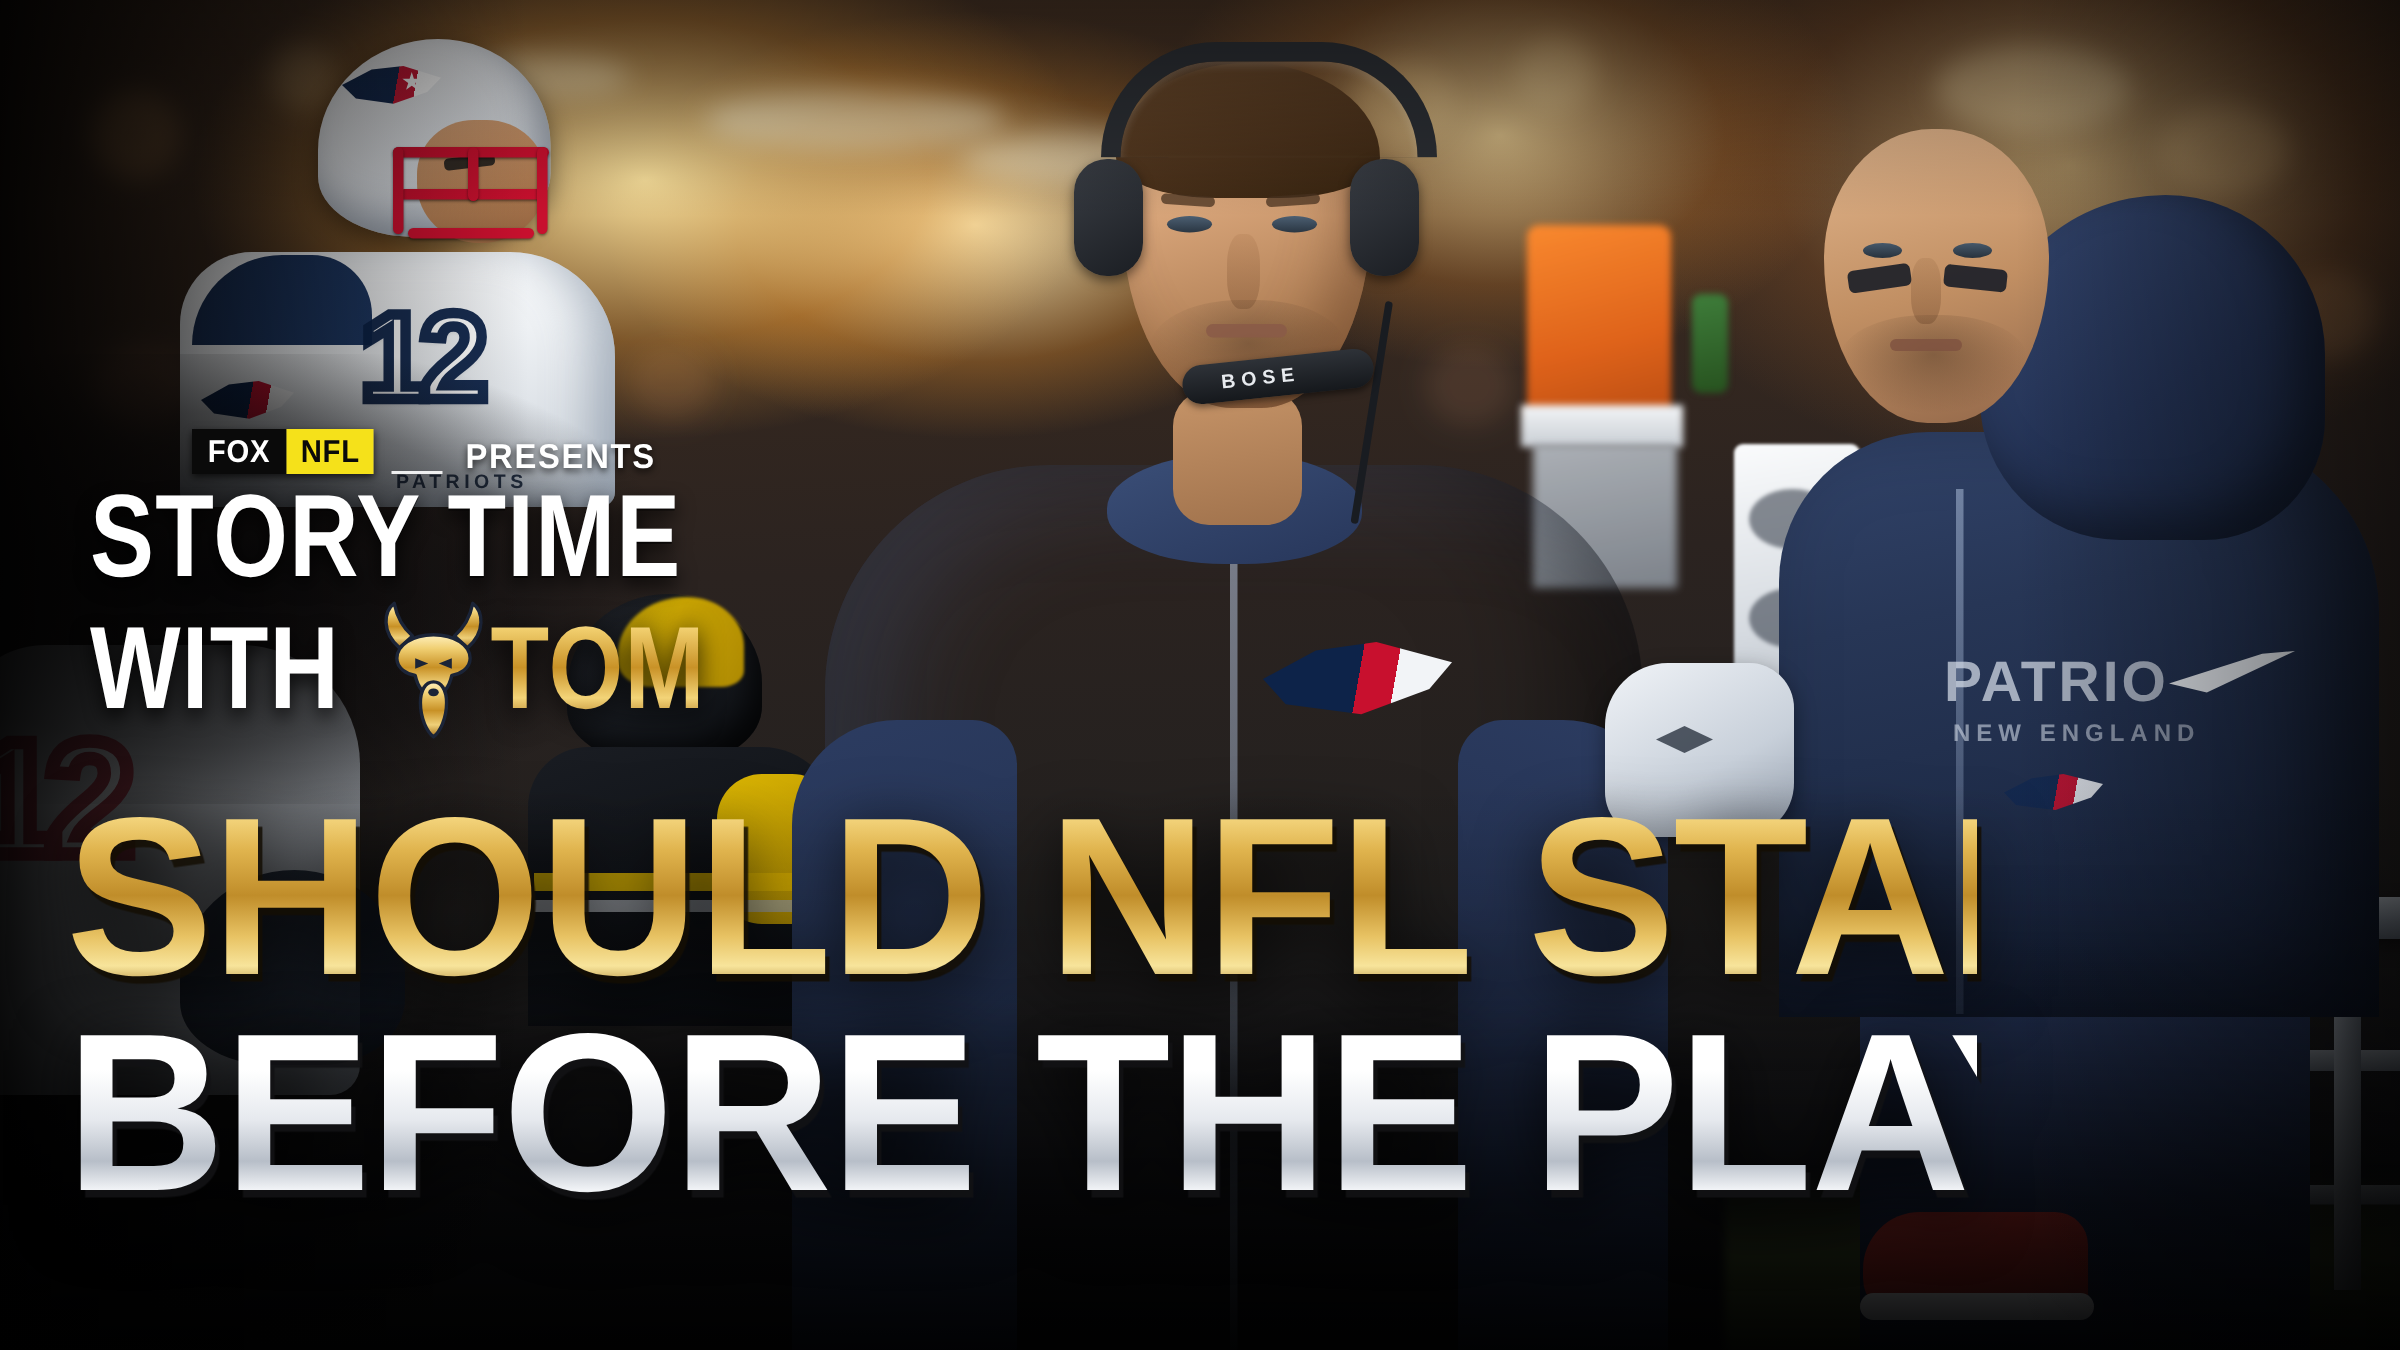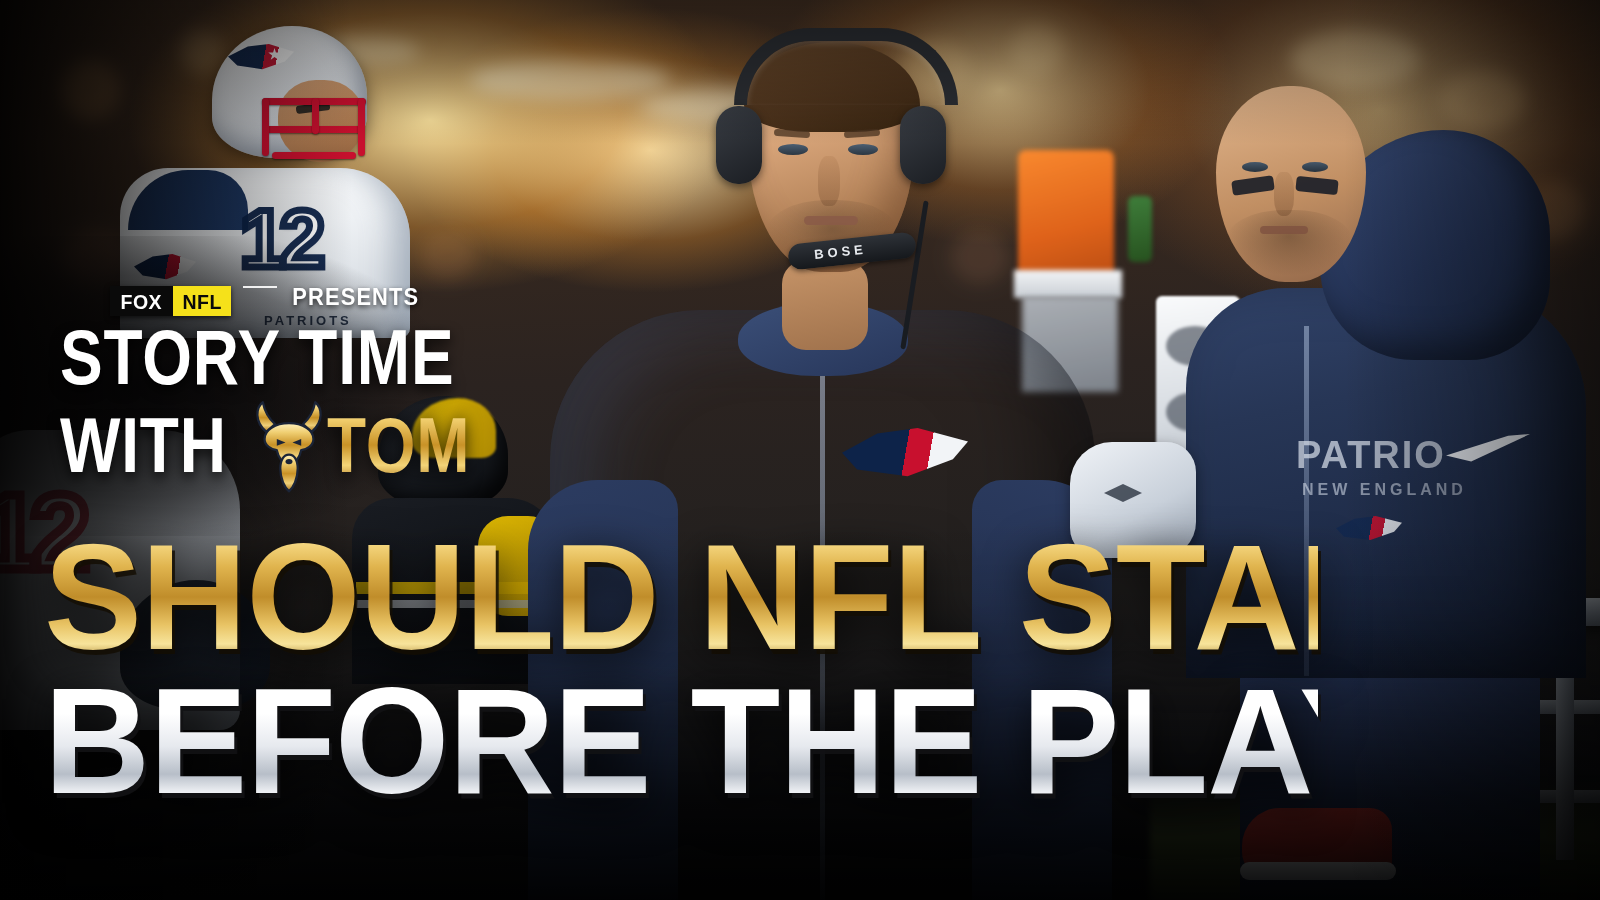--- a/index.html
+++ b/index.html
@@ -235,21 +235,21 @@
       linear-gradient(0deg,rgba(0,0,0,.95) 0%,rgba(0,0,0,.72) 11%,rgba(0,0,0,.22) 26%,rgba(0,0,0,0) 42%),
       linear-gradient(180deg,rgba(0,0,0,.42) 0%,rgba(0,0,0,0) 16%);}
   
   .slab{position:absolute;left:0;top:236px;width:560px;height:300px;pointer-events:none;
     background:radial-gradient(ellipse 70% 66% at 24% 50%,rgba(8,8,10,.88),rgba(8,8,10,.42) 56%,rgba(8,8,10,0) 82%);}
 
   
   .overlay{position:absolute;inset:0;}
 
   
-  .brandrow{position:absolute;left:110px;top:286px;display:flex;align-items:flex-start;height:30px;}
+  .brandrow{position:absolute;left:128px;top:286px;display:flex;align-items:flex-end;height:30px;}
   .foxnfl{display:flex;align-items:stretch;height:30px;
     box-shadow:0 2px 5px rgba(0,0,0,.7);}
   .fox-box{background:#0a0a0a;display:flex;align-items:center;padding:0 9px;}
   .fox-box span{font:900 21px/1 "Liberation Sans",sans-serif;color:#fff;letter-spacing:.5px;
     transform:scaleX(.93);}
   .nfl-box{background:#f5e11a;display:flex;align-items:center;padding:0 8px;}
   .nfl-box span{font:900 21px/1 "Liberation Sans",sans-serif;color:#0a0a0a;letter-spacing:.5px;
     transform:scaleX(.93);}
   .brand-rule{width:34px;height:2px;background:#fff;margin:0 12px;opacity:.9;}
   .presents{font:900 23px/1 "Liberation Sans",sans-serif;color:#fff;letter-spacing:1.2px;

